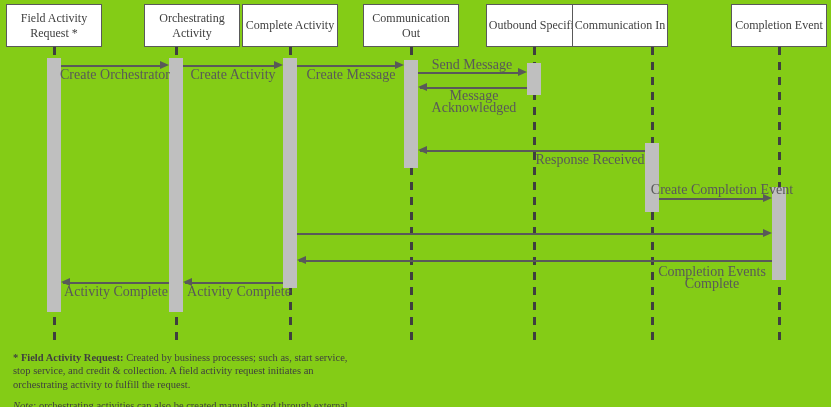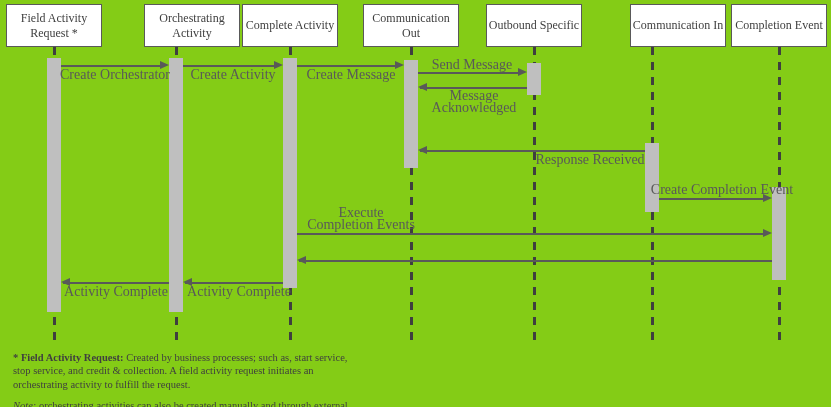--- a/index.html
+++ b/index.html
@@ -56,21 +56,21 @@
     </div>
   <div class="actor-box" style="left:242px;">
       <span>Complete Activity</span>
     </div>
   <div class="actor-box" style="left:363px;">
       <span>Communication Out</span>
     </div>
   <div class="actor-box" style="left:486px;">
       <span>Outbound Specific</span>
     </div>
-  <div class="actor-box" style="left:630px;justify-content:center;">
+  <div class="actor-box" style="left:572px;justify-content:center;">
       <span>Communication In</span>
     </div>
   <div class="actor-box" style="left:731px;">
       <span>Completion Event</span>
     </div>
 
   <div class="lifeline" style="left:52.5px;"></div>
   <div class="lifeline" style="left:174.5px;"></div>
   <div class="lifeline" style="left:288.5px;"></div>
   <div class="lifeline" style="left:409.5px;"></div>
@@ -109,24 +109,24 @@
   <div class="msg-line" style="left:420px;top:150px;width:225px;"></div>
   <div class="head-left" style="left:418px;top:146px;"></div>
   <div class="msg-label" style="left:590px;top:154px;">Response Received</div>
 
   <div class="msg-line" style="left:659px;top:198px;width:106px;"></div>
   <div class="head-right" style="left:763px;top:194px;"></div>
   <div class="msg-label" style="left:714px;top:184px;margin-left:8px;">Create Completion Event</div>
 
   <div class="msg-line" style="left:297px;top:233px;width:468px;"></div>
   <div class="head-right" style="left:763px;top:229px;"></div>
-  <div class="msg-label wrap" style="left:361px;top:207px;width:110px;">Execute Completion Events</div>
 
   <div class="msg-line" style="left:299px;top:260px;width:473px;"></div>
   <div class="head-left" style="left:297px;top:256px;"></div>
+  <div class="msg-label wrap" style="left:712px;top:266px;width:120px;">Completion Events Complete</div>
 
   <div class="msg-line" style="left:185px;top:282px;width:98px;"></div>
   <div class="head-left" style="left:183px;top:278px;"></div>
   <div class="msg-label" style="left:239px;top:286px;">Activity Complete</div>
 
   <div class="msg-line" style="left:63px;top:282px;width:106px;"></div>
   <div class="head-left" style="left:61px;top:278px;"></div>
   <div class="msg-label" style="left:116px;top:286px;">Activity Complete</div>
 
   <div class="footnote">

